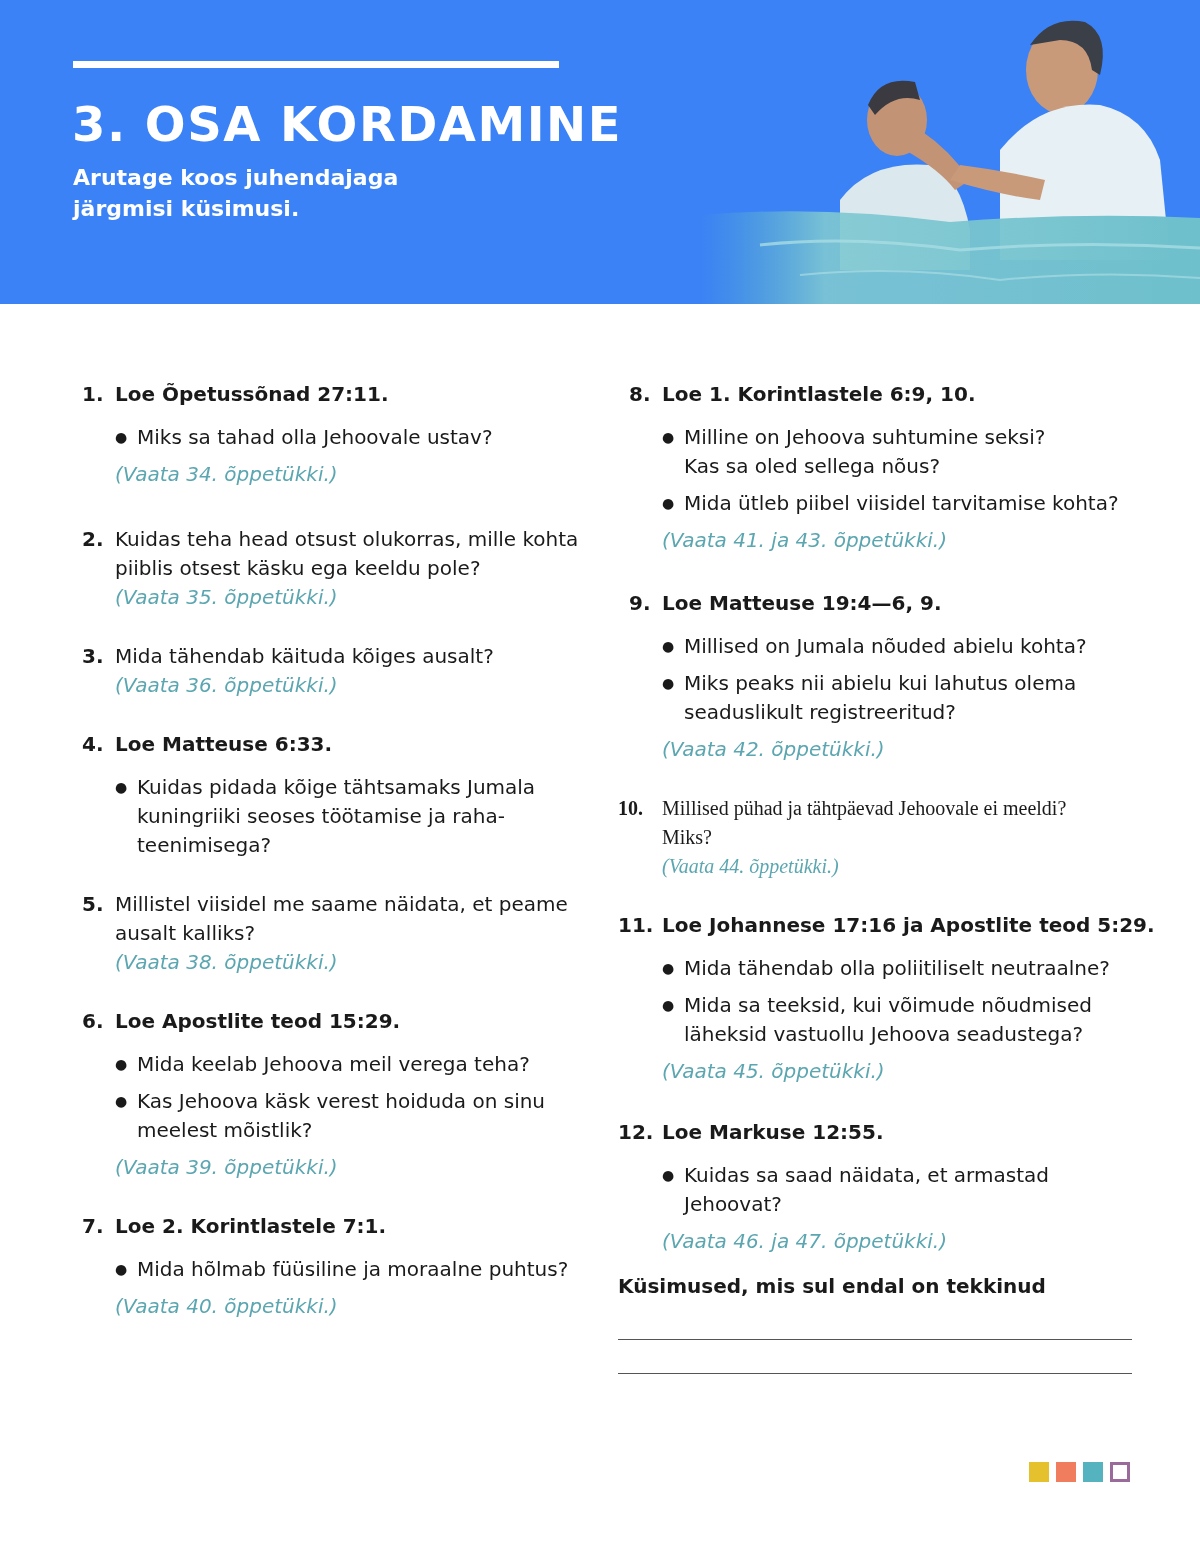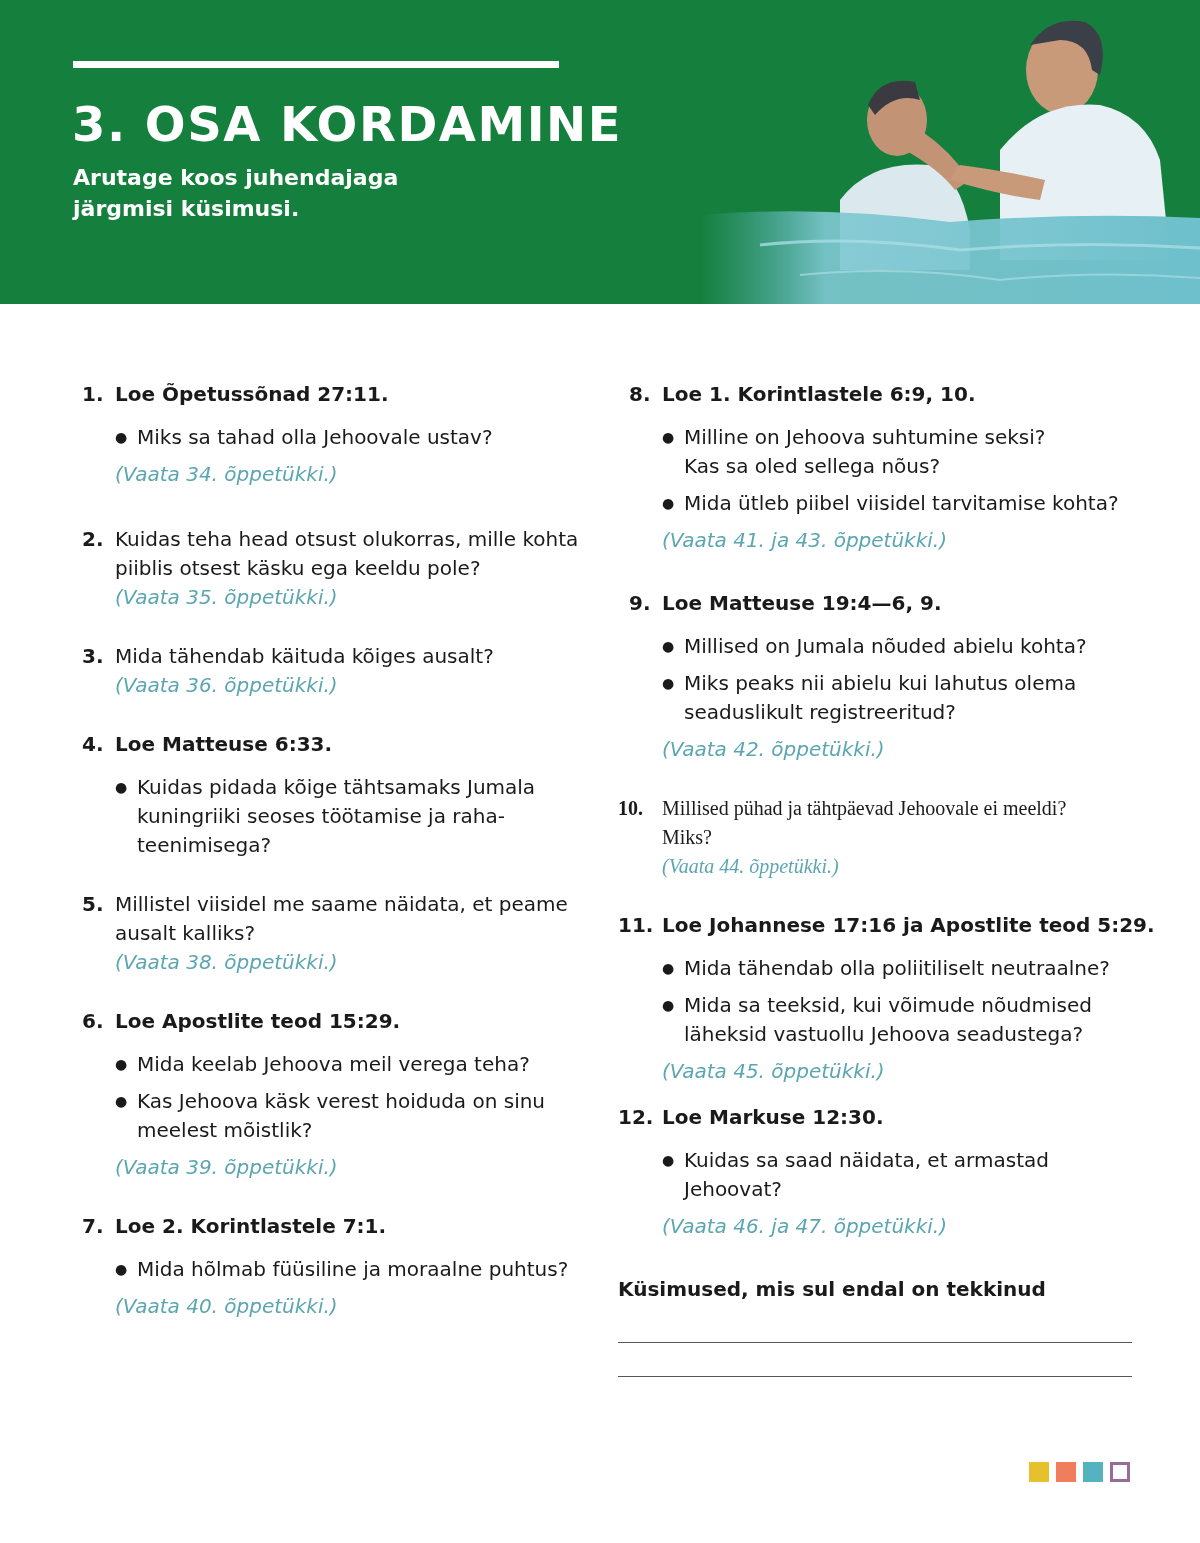--- a/index.html
+++ b/index.html
@@ -1,19 +1,19 @@
 <!DOCTYPE html>
 <html><head>
 <meta charset="utf-8">
 <style>
   * { box-sizing: border-box; margin: 0; padding: 0; }
   html, body { width: 1200px; height: 1543px; background: #ffffff; overflow: hidden; }
   body { font-family: "DejaVu Sans", sans-serif; color: #1a1a1a; position: relative; }
 
-  .banner { position: absolute; left: 0; top: 0; width: 1200px; height: 304px; background: #15803d; overflow: hidden; }
+  .banner { position: absolute; left: 0; top: 0; width: 1200px; height: 304px; background: #3b82f6; overflow: hidden; }
   .banner-rule { position: absolute; left: 73px; top: 61px; width: 486px; height: 7px; background: #ffffff; }
   .banner-title { position: absolute; left: 72px; top: 96px; font-family: "DejaVu Sans", sans-serif; font-weight: bold; font-size: 48px; letter-spacing: 1.5px; color: #ffffff; white-space: nowrap; }
   .banner-subtitle { position: absolute; left: 73px; top: 162px; width: 380px; font-weight: bold; font-size: 22px; line-height: 31px; color: #ffffff; }
   .banner-illustration { position: absolute; left: 700px; top: 0; width: 500px; height: 304px; }
 
   .col { position: absolute; top: 380px; }
   .col-left { left: 82px; width: 520px; }
   .col-right { left: 618px; width: 540px; }
 
   .q { position: relative; margin-bottom: 34px; }
@@ -194,42 +194,42 @@
   </div>
 
   <div class="q" style="margin-bottom:30px;font-family:Liberation Serif, serif;">
     <div class="q-head">
       <span class="q-num wide">10.</span>
       <span class="q-text" style="max-width:430px;">Millised pühad ja tähtpäevad Jehoovale ei meeldi? Miks?</span>
     </div>
     <div class="ref wide">(Vaata 44. õppetükki.)</div>
   </div>
 
-  <div class="q" style="margin-bottom:17px;">
+  <div class="q" style="margin-bottom:32px;">
     <div class="q-head">
       <span class="q-num wide">11.</span>
       <span class="q-text read" style="white-space:nowrap;">Loe Johannese 17:16 ja Apostlite teod 5:29.</span>
     </div>
     <div class="bullets wide">
       <div class="bullet">
           <span class="dot">●</span>
           <span style="white-space:nowrap;">Mida tähendab olla poliitiliselt neutraalne?</span>
         </div>
       <div class="bullet">
           <span class="dot">●</span>
           <span style="width:420px;">Mida sa teeksid, kui võimude nõudmised läheksid vastuollu Jehoova seadustega?</span>
         </div>
     </div>
     <div class="ref wide">(Vaata 45. õppetükki.)</div>
   </div>
 
-  <div class="q" style="margin-bottom:36px;">
+  <div class="q" style="margin-bottom:18px;">
     <div class="q-head">
       <span class="q-num wide">12.</span>
-      <span class="q-text read">Loe Markuse 12:30.</span>
+      <span class="q-text read">Loe Markuse 12:55.</span>
     </div>
     <div class="bullets wide">
       <div class="bullet">
           <span class="dot">●</span>
           <span style="width:400px;">Kuidas sa saad näidata, et armastad Jehoovat?</span>
         </div>
     </div>
     <div class="ref wide">(Vaata 46. ja 47. õppetükki.)</div>
   </div>
 

